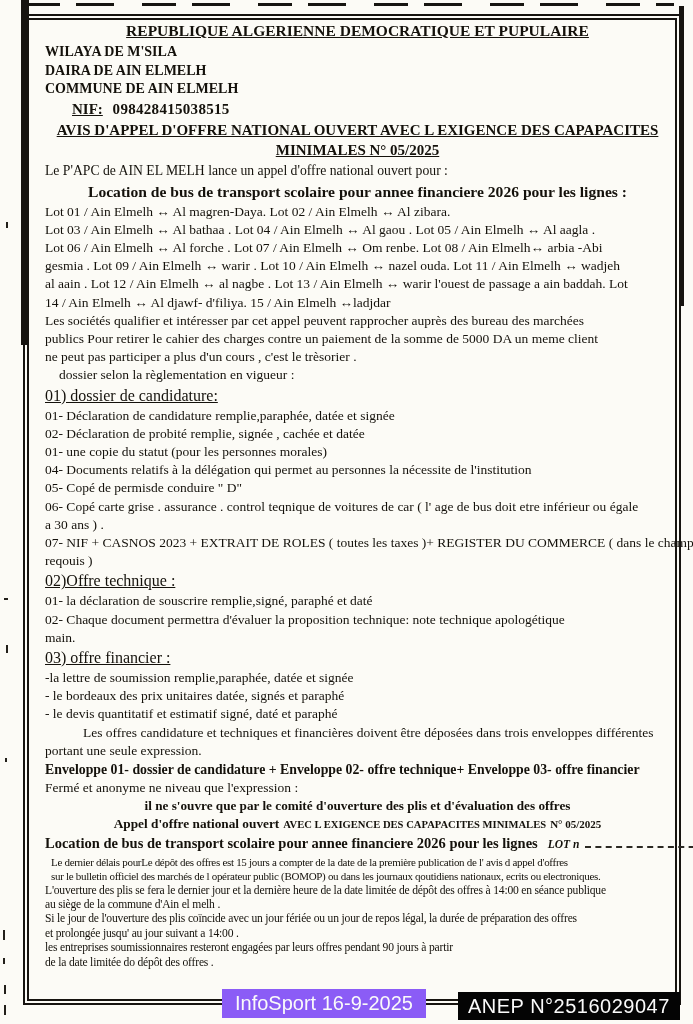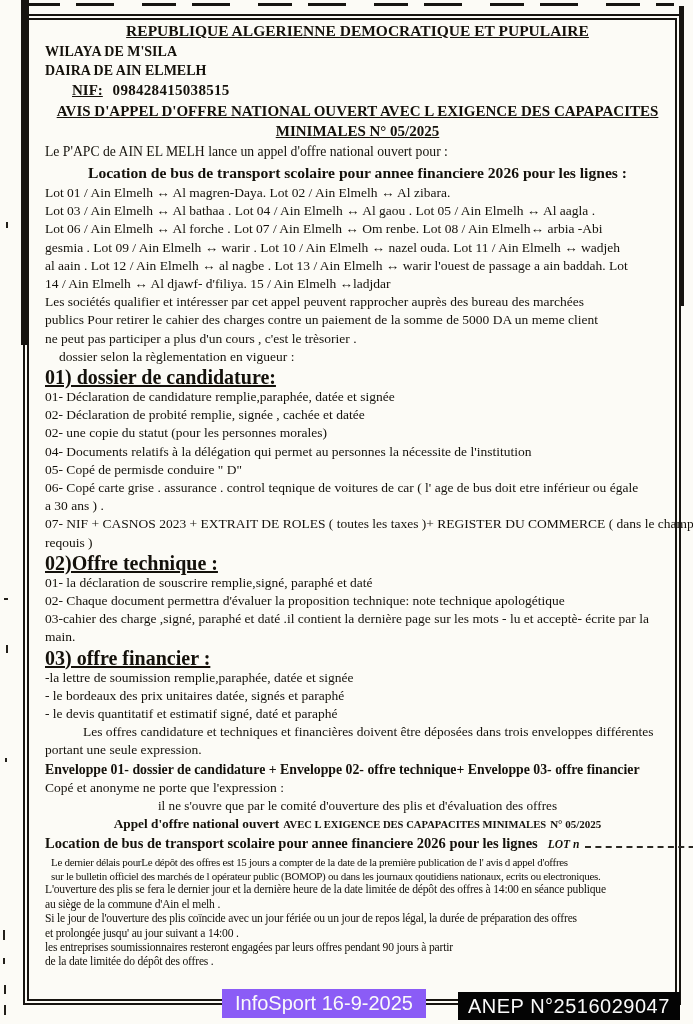--- a/index.html
+++ b/index.html
@@ -38,24 +38,24 @@
   .admin    { font-size: 14px; font-weight: bold; line-height: 18.5px; }
   .nif      { font-size: 15px; font-weight: bold; line-height: 21px; }
   .nif-label { text-decoration: underline; margin-left: 27px; }
   .nif-value { margin-left: 6px; letter-spacing: .3px; }
   .avis     { font-size: 15px; font-weight: bold; text-decoration: underline; text-align: center; line-height: 20px; }
   .launch   { font-size: 13.7px; line-height: 19px; margin-top: 1px; }
   .subject  { font-size: 15.6px; font-weight: bold; text-align: center; line-height: 23px; }
   .body-line { font-size: 13.5px; line-height: 18.2px; }
   .indent    { padding-left: 14px; }
   .ti-40     { padding-left: 38px; }
-  .sec-h   { font-size: 20px; font-weight: bold; line-height: 22px; }
+  .sec-h   { font-size: 16px; font-weight: normal; line-height: 22px; }
   .sec-h span { text-decoration: underline; }
   .env-bold { font-size: 13.8px; font-weight: bold; line-height: 19px; }
-  .expr    { font-size: 13.2px; font-weight: normal; text-align: center; line-height: 18px; }
+  .expr    { font-size: 13.2px; font-weight: bold; text-align: center; line-height: 18px; }
   .recall  { text-align: center; font-weight: bold; line-height: 16px; }
   .rt-a { font-size: 13.3px; }
   .rt-b { font-size: 10.6px; }
   .rt-c { font-size: 11px; }
   .recall-subject { display: flex; align-items: baseline; font-weight: bold; font-size: 14.5px; line-height: 21px; white-space: nowrap; }
   .rs-lot  { font-style: italic; font-size: 11.5px; margin-left: 10px; }
   .rs-dots { flex: 1; margin-left: 6px; border-bottom: 2px dashed #2b2923; height: 12px; min-width: 120px; }
   .closing    { font-size: 11.6px; line-height: 14.4px; letter-spacing: -0.2px; }
   .closing-sm { font-size: 11px;   line-height: 14.2px; letter-spacing: -0.3px; padding-left: 6px; }
 
@@ -87,20 +87,21 @@
   <div class="speck sp7"></div>
   <div class="speck sp8"></div>
 
   <div class="frame"></div>
 
   <div class="doc">
 
     <div class="republic">REPUBLIQUE ALGERIENNE DEMOCRATIQUE ET PUPULAIRE</div>
     <div class="admin">WILAYA DE M'SILA</div>
     <div class="admin">DAIRA DE AIN ELMELH</div>
+    <div class="admin">COMMUNE DE AIN ELMELH</div>
     <div class="nif">
       <span class="nif-label">NIF:</span>
       <span class="nif-value">098428415038515</span>
     </div>
     <div class="avis">AVIS D'APPEL D'OFFRE NATIONAL OUVERT AVEC L EXIGENCE DES CAPAPACITES</div>
     <div class="avis">MINIMALES N° 05/2025</div>
 
     <div class="launch">Le P'APC  de AIN EL MELH lance un appel d'offre national ouvert pour :</div>
     <div class="subject">Location de bus de transport  scolaire pour  annee financiere 2026 pour les lignes :</div>
 
@@ -112,45 +113,44 @@
     <div class="body-line">14 / Ain Elmelh ↔ Al djawf- d'filiya. 15 / Ain Elmelh ↔ladjdar</div>
 
     <div class="body-line">Les sociétés qualifier et intéresser par cet  appel peuvent rapprocher auprès des bureau des marchées</div>
     <div class="body-line">publics Pour retirer le cahier des charges contre un paiement de la somme de 5000 DA un meme client</div>
     <div class="body-line">ne peut pas participer a plus d'un cours , c'est le trèsorier .</div>
     <div class="body-line indent">dossier selon la règlementation en vigueur :</div>
 
     <div class="sec-h"><span>01) dossier de candidature:</span></div>
     <div class="body-line">01- Déclaration de candidature remplie,paraphée, datée et signée</div>
     <div class="body-line">02- Déclaration de probité remplie, signée , cachée et datée</div>
-    <div class="body-line">02- une copie du statut (pour les personnes morales)</div>
+    <div class="body-line">01- une copie du statut (pour les personnes morales)</div>
     <div class="body-line">04- Documents relatifs à la délégation qui permet au personnes la nécessite de l'institution</div>
     <div class="body-line">05- Copé de permisde conduire " D"</div>
     <div class="body-line">06- Copé carte grise . assurance . control teqnique de voitures de car  ( l' age de bus doit etre inférieur ou égale</div>
     <div class="body-line">a 30 ans ) .</div>
     <div class="body-line">07- NIF + CASNOS 2023 + EXTRAIT DE ROLES ( toutes les taxes )+ REGISTER DU COMMERCE ( dans le champ</div>
     <div class="body-line">reqouis )</div>
 
     <div class="sec-h"><span>02)Offre technique :</span></div>
     <div class="body-line">01- la déclaration de souscrire remplie,signé, paraphé et daté</div>
     <div class="body-line">02- Chaque document permettra d'évaluer la proposition technique: note technique apologétique</div>
-    <div class="body-line">03-cahier des charge ,signé, paraphé et daté .il contient la dernière page sur les mots - lu et acceptè- écrite par la</div>
     <div class="body-line">main.</div>
 
     <div class="sec-h"><span>03) offre financier :</span></div>
     <div class="body-line">-la lettre de soumission remplie,paraphée, datée et signée</div>
     <div class="body-line">- le bordeaux des prix unitaires datée, signés et paraphé</div>
     <div class="body-line">- le devis quantitatif et estimatif signé, daté et paraphé</div>
 
     <div class="body-line ti-40">Les offres candidature et  techniques et financières doivent être déposées dans trois enveloppes différentes</div>
     <div class="body-line">portant une seule expression.</div>
 
     <div class="env-bold">Enveloppe 01- dossier de candidature +  Enveloppe 02- offre technique+ Enveloppe 03- offre financier</div>
 
-    <div class="body-line">Copé et anonyme ne porte que l'expression :</div>
+    <div class="body-line">Fermé et anonyme ne niveau que l'expression :</div>
 
     <div class="expr">il ne s'ouvre que par le comité d'ouverture des plis et d'évaluation des offres</div>
 
     <div class="recall">
       <span class="rt-a">Appel d'offre national ouvert</span>
       <span class="rt-b">AVEC L EXIGENCE DES CAPAPACITES MINIMALES</span>
       <span class="rt-c">N° 05/2025</span>
     </div>
 
     <div class="recall-subject">

